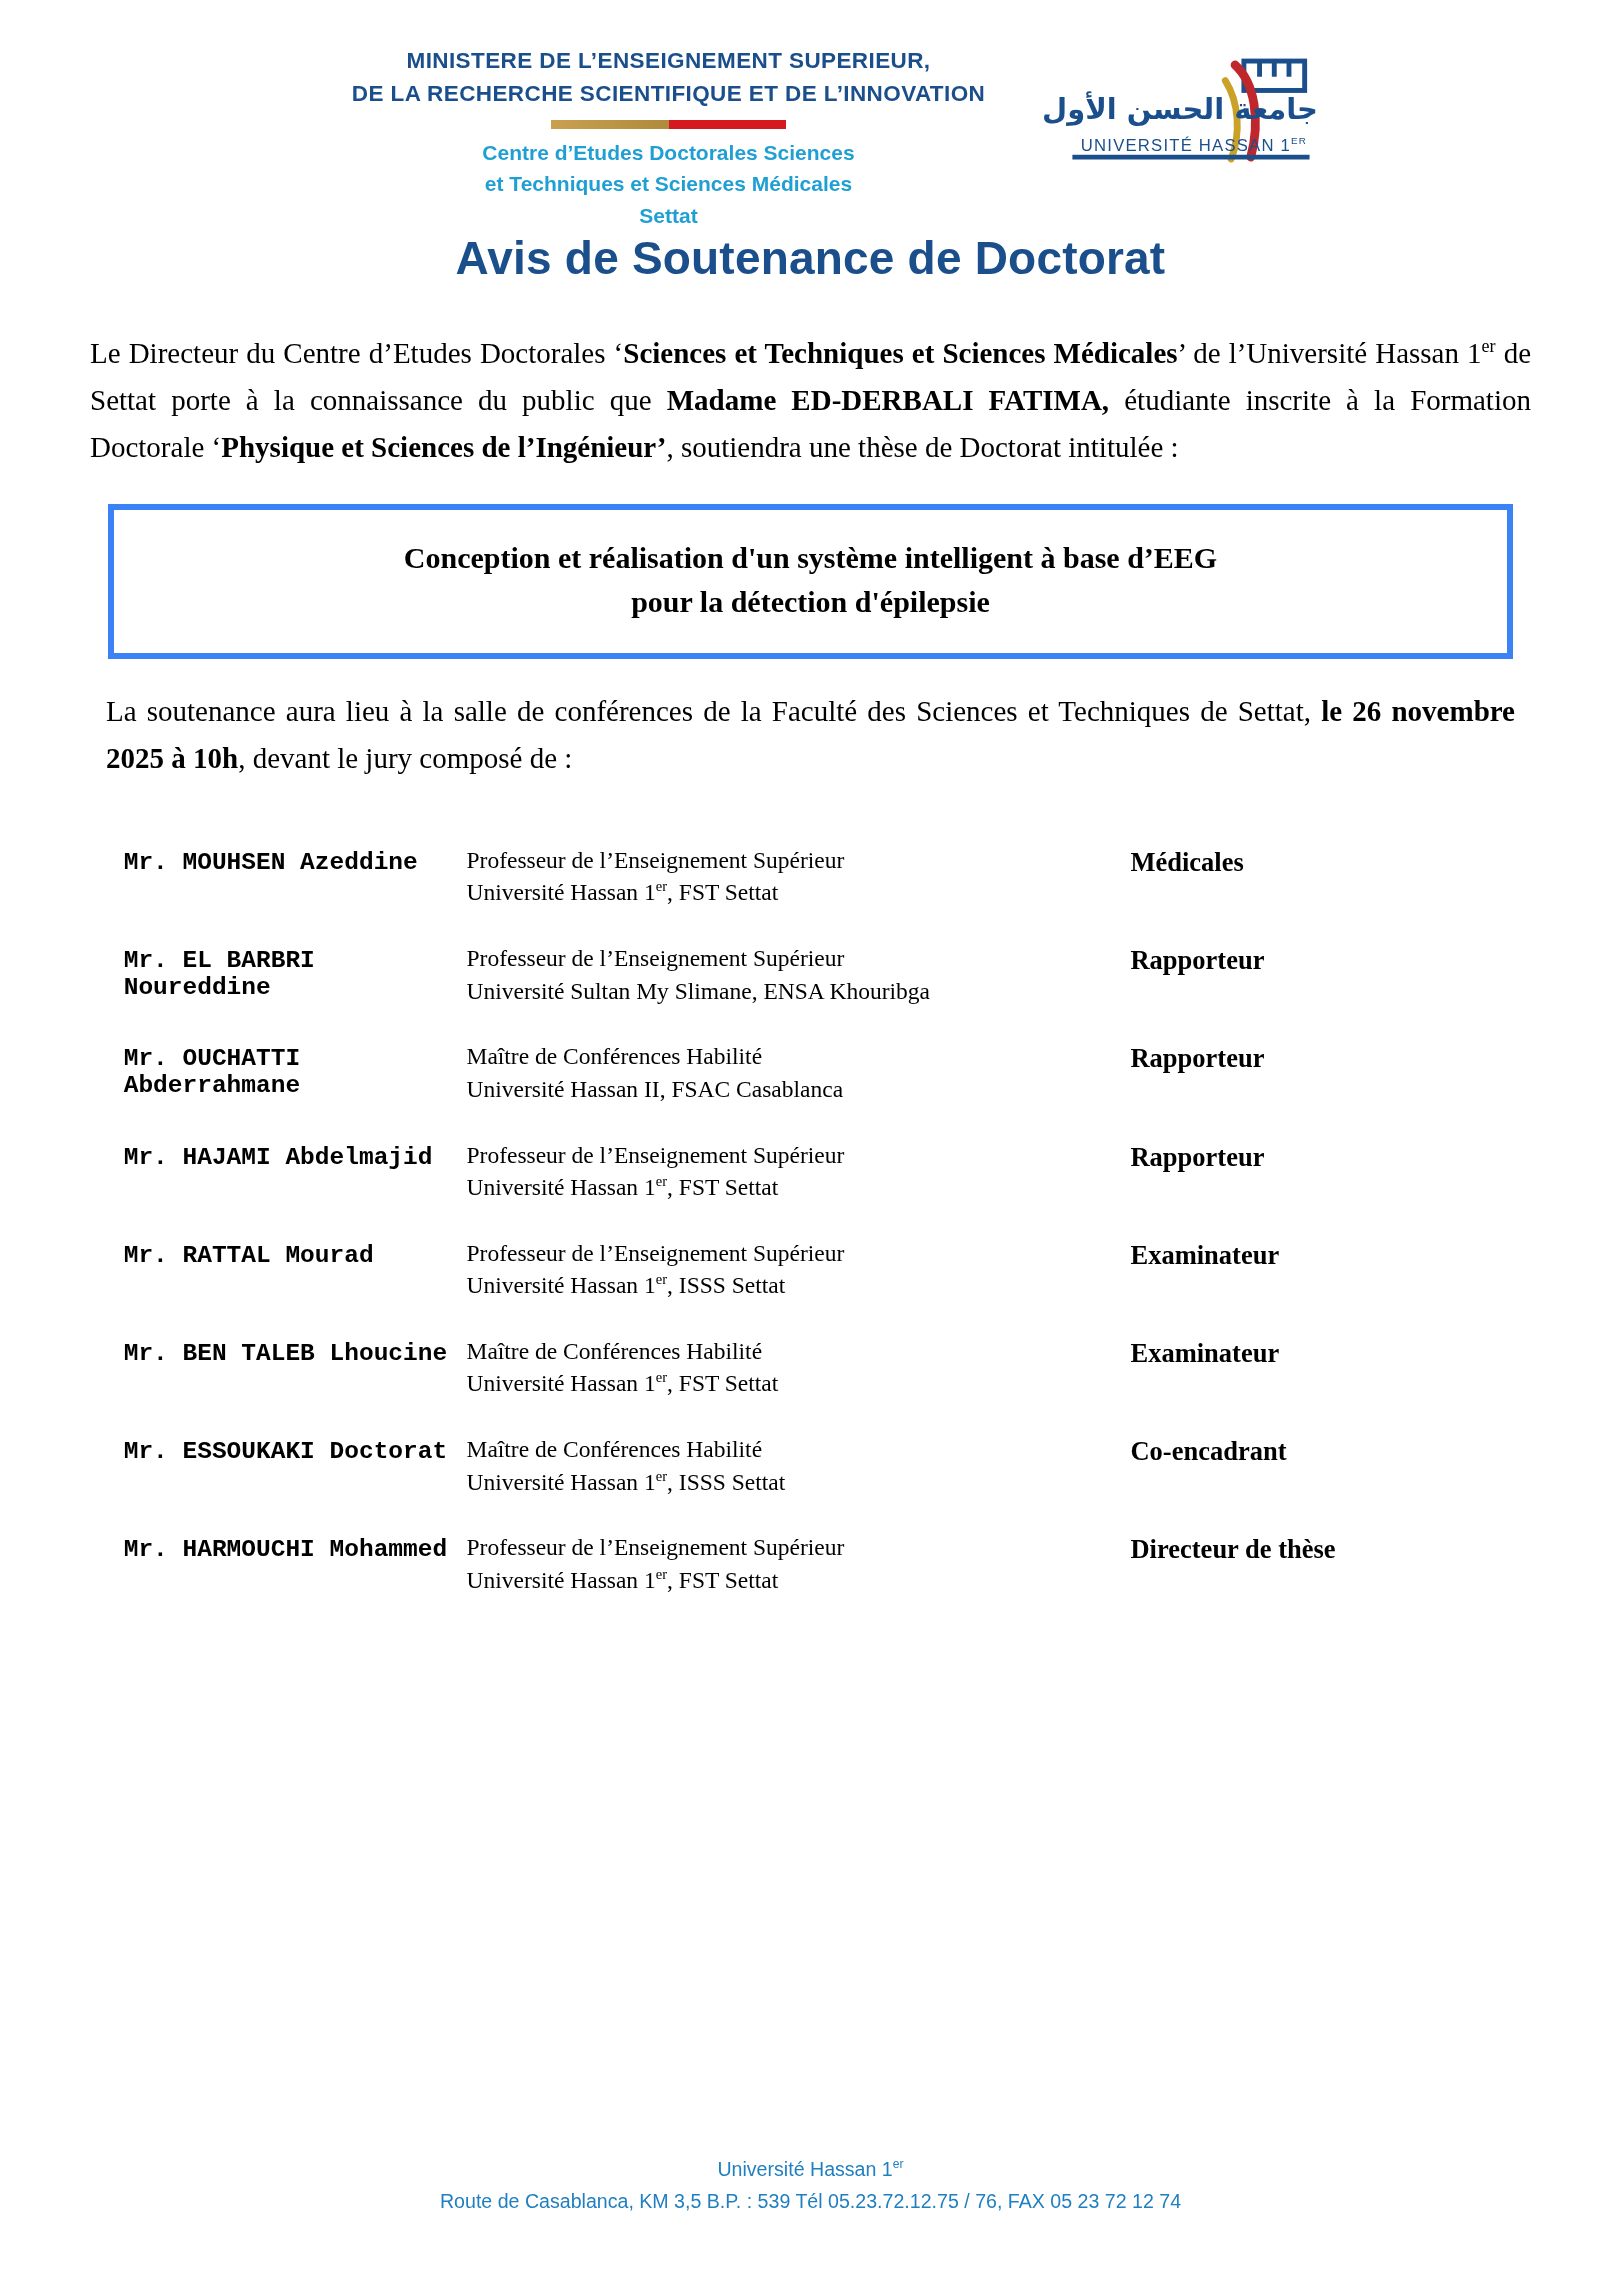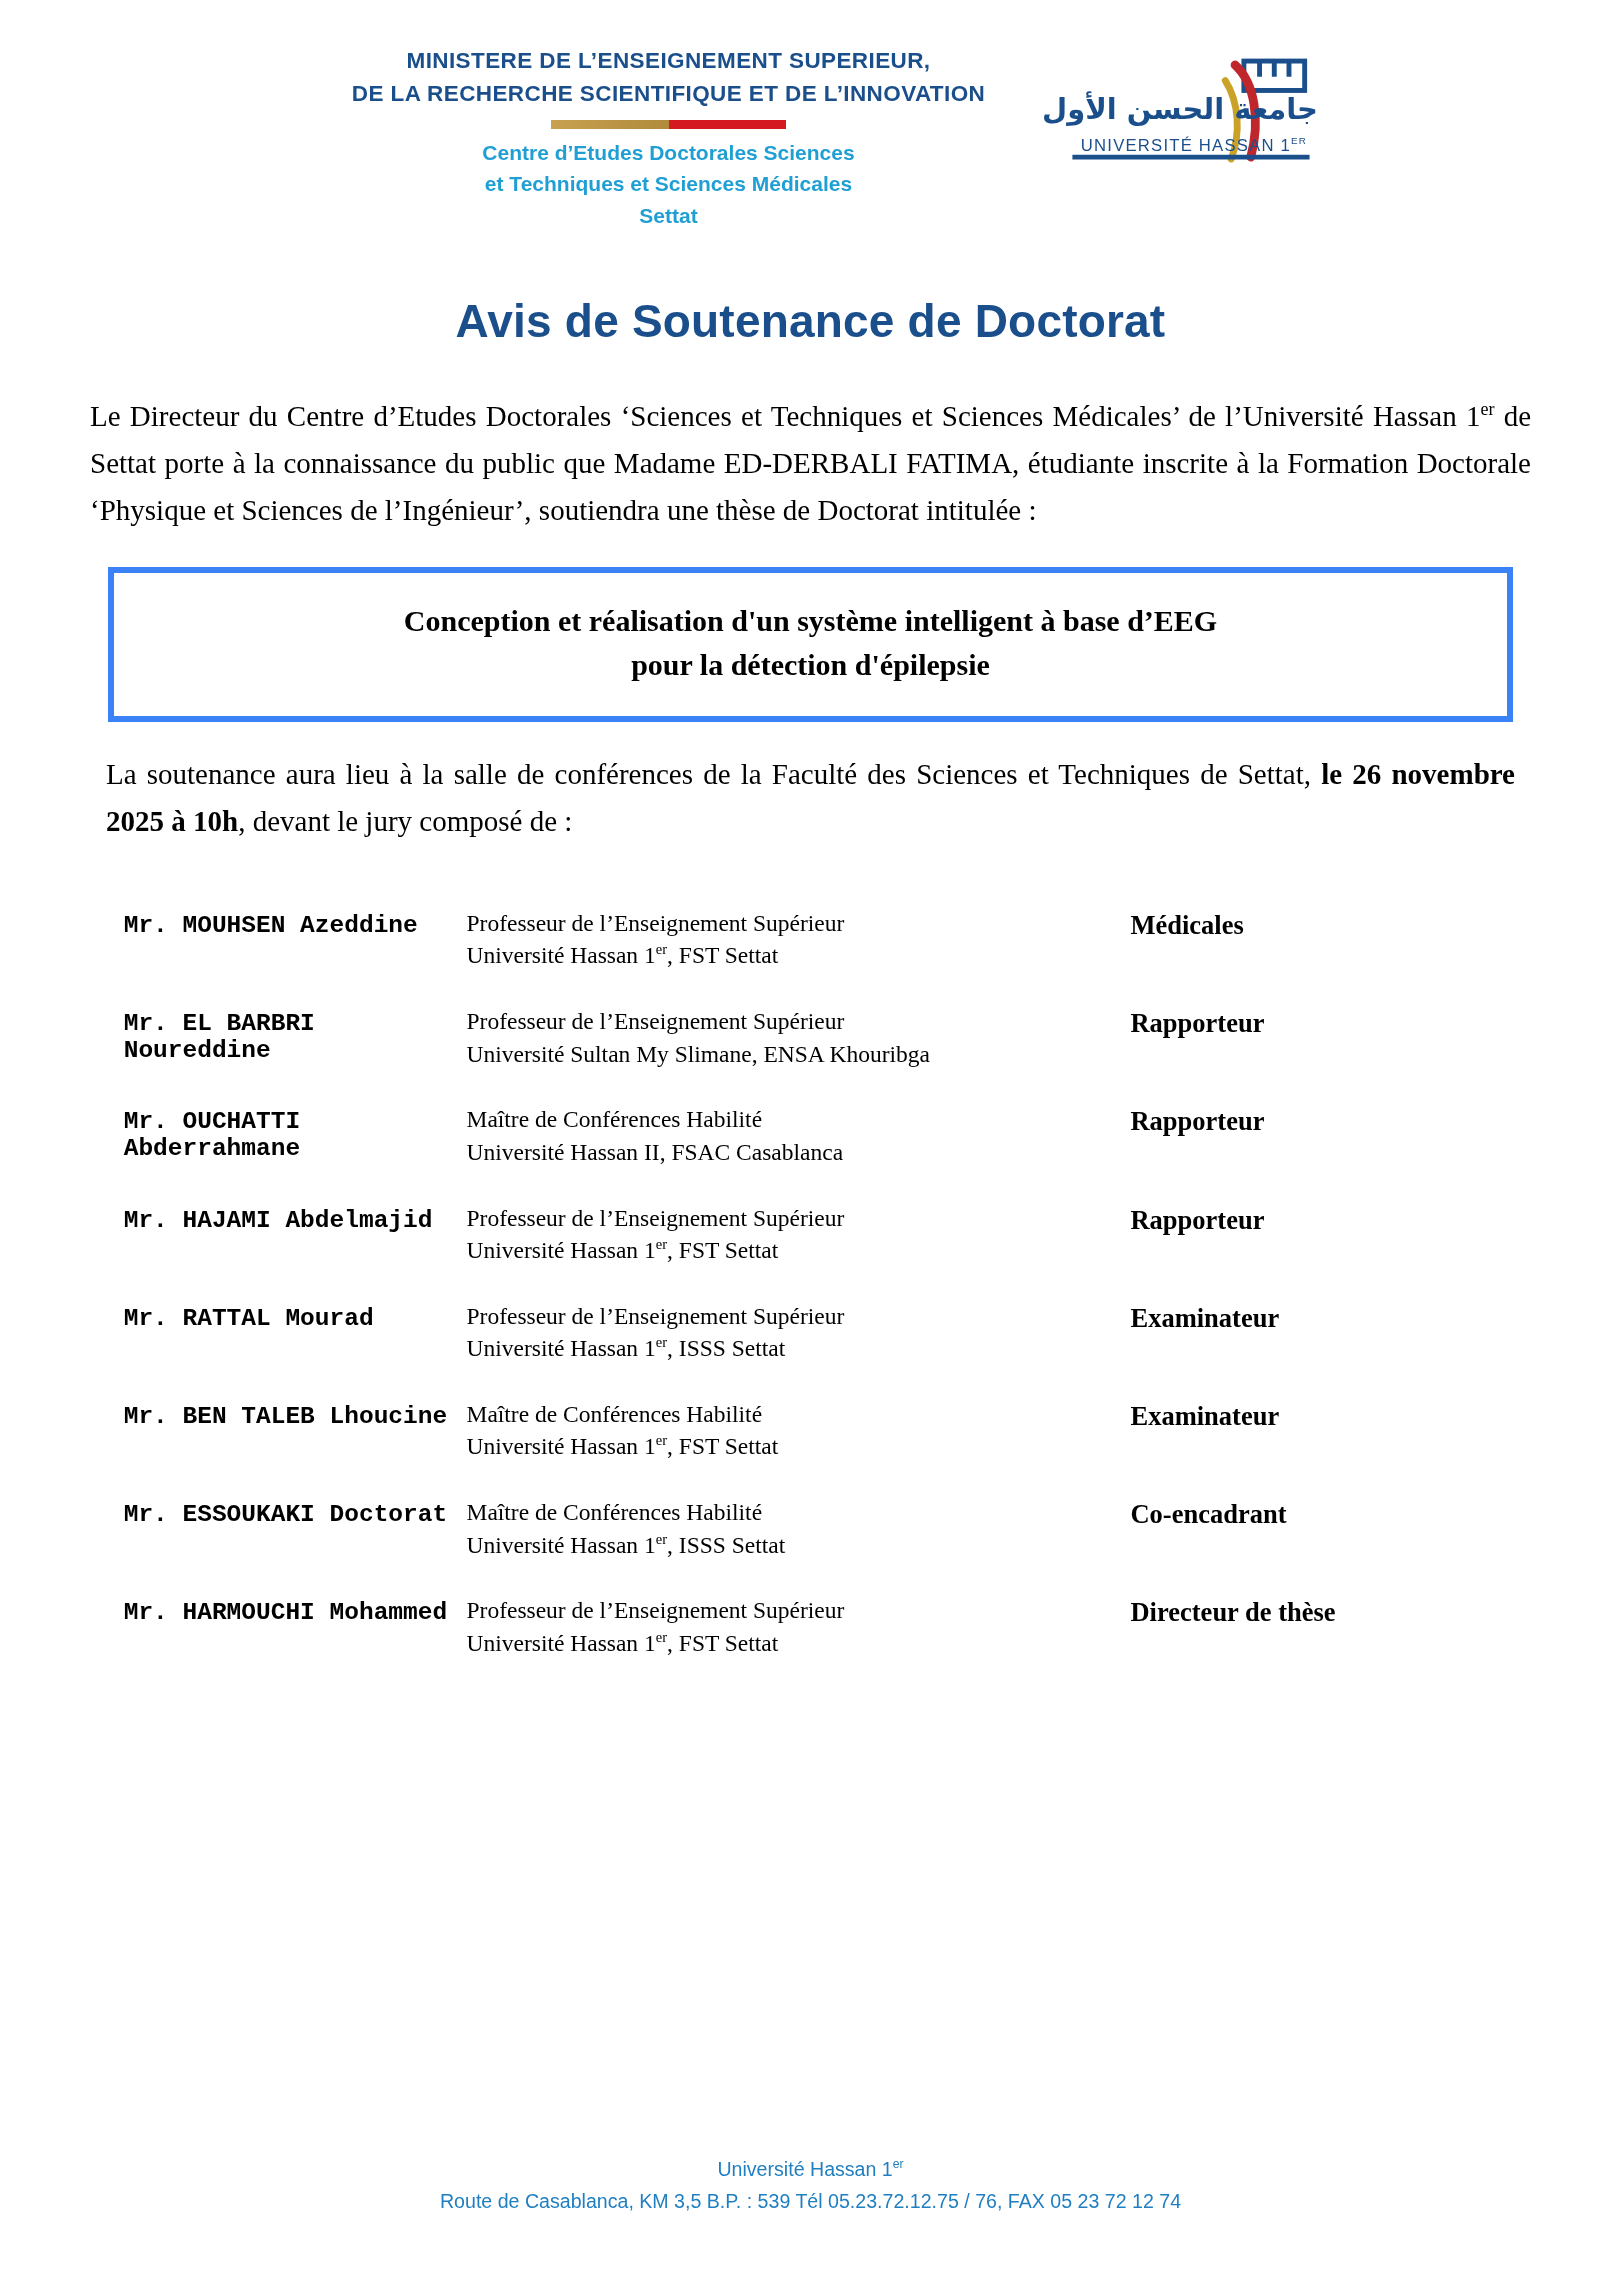--- a/index.html
+++ b/index.html
@@ -99,33 +99,32 @@
   }
   .univ-logo .latin sup { font-size: 9.8px; }
 
   
   .doc-title {
     text-align: center;
     font-family: "Liberation Sans", sans-serif;
     font-weight: bold;
     font-size: 46px;
     color: #1b4f8c;
-    margin-top: 63px;
     letter-spacing: 0.2px;
   }
 
   
   .intro {
     margin: 45px 90px 0 90px;
     font-size: 29px;
     line-height: 1.62;
     text-align: justify;
     text-justify: inter-word;
   }
-  .intro b, .intro strong { font-weight: normal; }
+  .intro b, .intro strong { font-weight: bold; }
   sup { font-size: 0.62em; vertical-align: super; }
 
   
   .thesis-box {
     margin: 33px 108px 0 108px;
     border: 6px solid #3b82f6;
     padding: 25.5px 29px 29px 29px;
     box-sizing: border-box;
     text-align: center;
     font-weight: bold;

